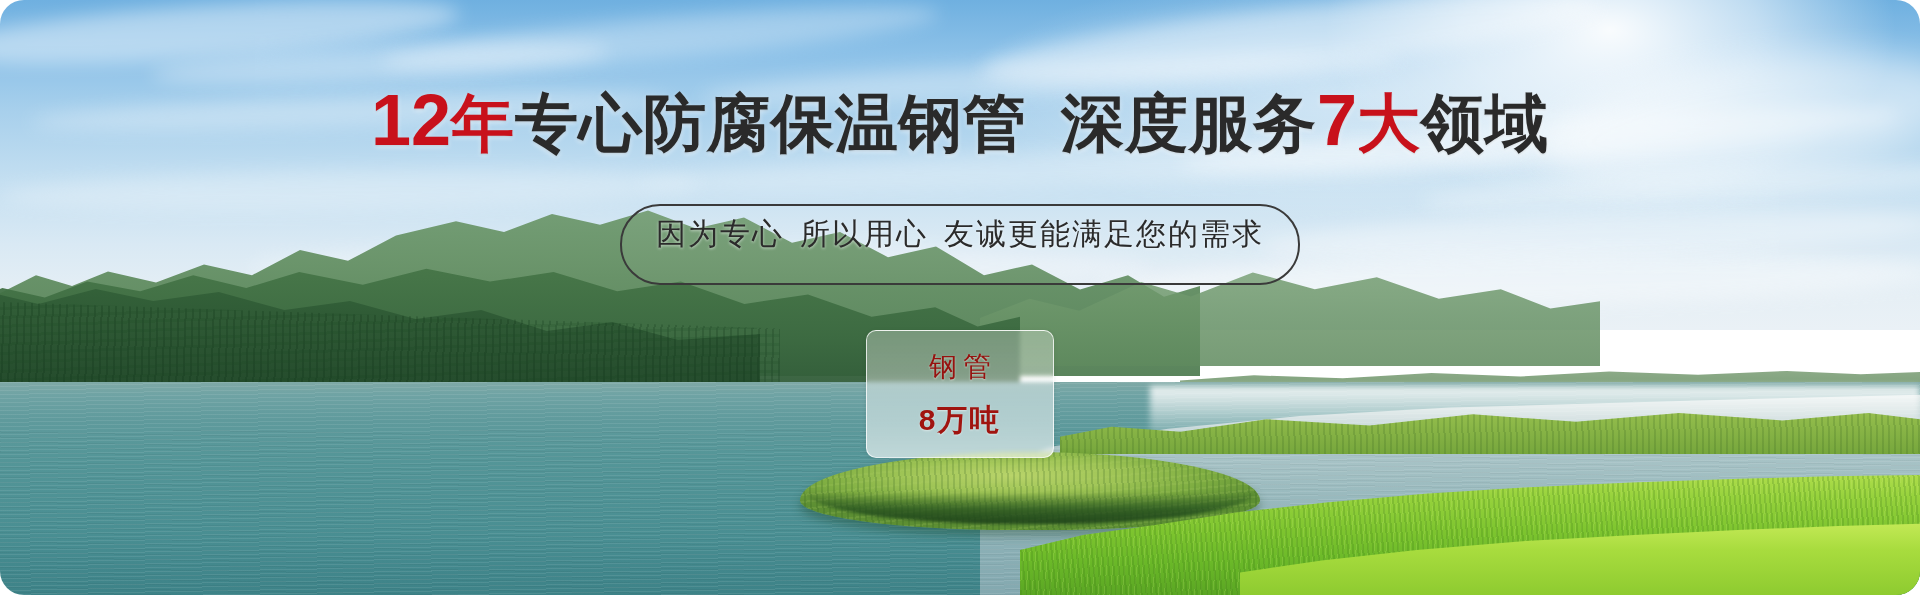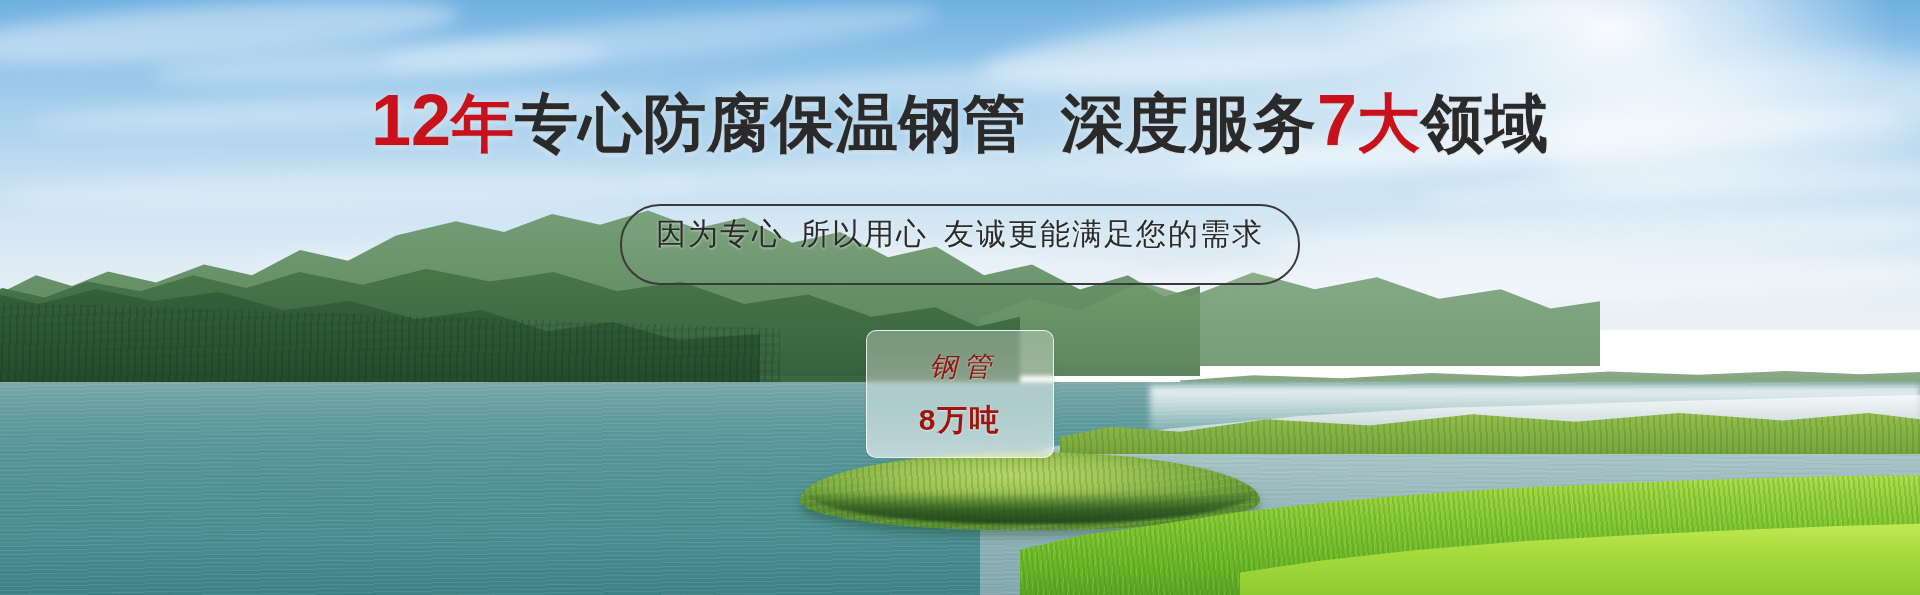--- a/index.html
+++ b/index.html
@@ -4,20 +4,21 @@
 <title>Banner</title>
 <style>
   html,body{margin:0;padding:0;background:#fff;}
   body{font-family:"Liberation Sans","DejaVu Sans",sans-serif;}
 
   #banner{
     position:relative;
     width:1920px;height:595px;
     overflow:hidden;
     user-select:none;
+    border-radius:24px;
   }
 
   
   .sky{
     position:absolute;left:0;top:0;width:1920px;height:330px;
     background:
       radial-gradient(ellipse 420px 260px at 1610px 30px, rgba(255,255,255,.95) 0%, rgba(255,255,255,.55) 35%, rgba(255,255,255,0) 68%),
       radial-gradient(ellipse 560px 180px at 1350px 95px, rgba(255,255,255,.50) 0%, rgba(255,255,255,0) 70%),
       linear-gradient(180deg,#6fb0e0 0%, #8cc1e8 16%, #a8d0ec 34%, #c4dff1 55%, #d9e9f4 74%, #e6eff5 90%, #eaf1f6 100%);
   }
@@ -238,21 +239,20 @@
     align-items:center;justify-content:center;
     box-shadow:0 1px 5px rgba(0,0,0,.07);
   }
   .card .ct{
     font-size:28px;
     letter-spacing:6px;
     color:#96120f;
     text-indent:6px;
     margin-bottom:14px;
     text-shadow:0 1px 2px rgba(255,255,255,.5);
-    font-style:italic;
   }
   .card .cv{
     font-size:30px;
     letter-spacing:2px;
     color:#a0140f;
     text-shadow:0 1px 2px rgba(255,255,255,.5);
     font-weight:bold;
   }
   .card .cv sup{font-size:17px;top:-.6em;position:relative;}
 </style>

